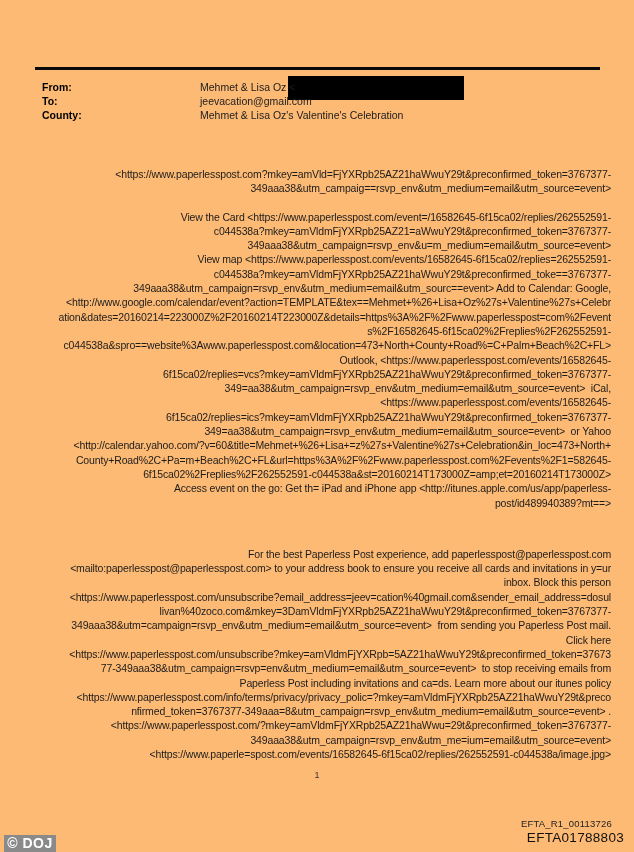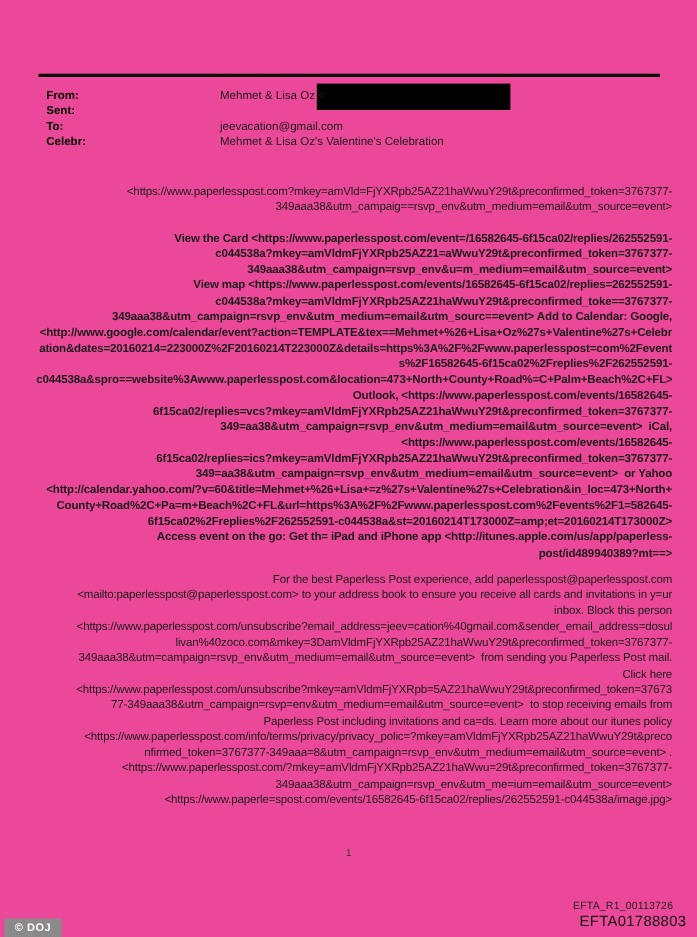--- a/index.html
+++ b/index.html
@@ -4,21 +4,21 @@
 <style>
   html,body{margin:0;padding:0;}
   body{
     width:634px;height:852px;
     background:#ffffff;
     font-family:"Liberation Sans","DejaVu Sans",sans-serif;
     color:#1c1c1c;
     position:relative;
     overflow:hidden;
   }
-  .page{position:absolute;inset:0;background:#ec4899;}
+  .page{position:absolute;inset:0;background:#fdba74;}
 
   
   .top-rule{
     position:absolute;left:35px;top:67px;width:565px;height:3px;
     background:#0a0a0a;
   }
 
   
   .email-header{
     position:absolute;left:42px;top:80px;width:560px;
@@ -36,21 +36,21 @@
     background:#000000;
   }
 
   
   .email-body{
     position:absolute;left:33px;top:167px;width:578px;
     font-size:10.5px;line-height:14.3px;letter-spacing:-0.15px;
     color:#1c1c1c;
   }
   .body-paragraph{margin:0 0 14px 0;}
-  .body-paragraph.gap-large{margin-bottom:10px;font-weight:bold;}
+  .body-paragraph.gap-large{margin-bottom:37px;}
   .body-paragraph:last-child{margin-bottom:0;margin-left:16px;}
   .body-line{white-space:pre;overflow:hidden;text-align:right;}
 
   
   .page-number{
     position:absolute;left:0;top:770px;width:634px;text-align:center;
     font-size:9px;color:#333;
   }
 
   
@@ -62,47 +62,46 @@
     font-size:9.5px;color:#222;letter-spacing:0.2px;margin-right:12px;text-align:right;
   }
   .bates-large{
     font-size:13.5px;color:#111;letter-spacing:0.3px;margin-top:1px;
   }
 
   
   .doj-badge{
     position:absolute;left:4px;top:835px;width:52px;height:17px;
     background:#8a8a8a;
-    color:#ffffff;font-weight:bold;font-size:10px;line-height:17px;
+    color:#ffffff;font-weight:bold;font-size:14px;line-height:17px;
     text-align:center;letter-spacing:0.5px;
   }
 </style>
 </head>
 <body>
 
 <div class="page">
 
   <div class="top-rule"></div>
 
   <div class="redaction-box"></div>
 
   <div class="email-header" id="email-header">
       <div class="header-row">
         <div class="header-label">From:</div>
         <div class="header-value">Mehmet &amp; Lisa Oz &lt;</div>
       </div>
       <div class="header-row">
-        <div class="header-label">Sent:</div>
       </div>
       <div class="header-row">
         <div class="header-label">To:</div>
         <div class="header-value">jeevacation@gmail.com</div>
       </div>
       <div class="header-row">
-        <div class="header-label">Celebr:</div>
+        <div class="header-label">County:</div>
         <div class="header-value">Mehmet &amp; Lisa Oz's Valentine's Celebration</div>
       </div>
     </div>
 
   <div class="email-body" id="email-body">
       <div class="body-paragraph">
         <div class="body-line"> &lt;https://www.paperlesspost.com?mkey=amVld=FjYXRpb25AZ21haWwuY29t&amp;preconfirmed_token=3767377-</div>
         <div class="body-line">349aaa38&amp;utm_campaig==rsvp_env&amp;utm_medium=email&amp;utm_source=event&gt;</div>
       </div>
       <div class="body-paragraph gap-large">

